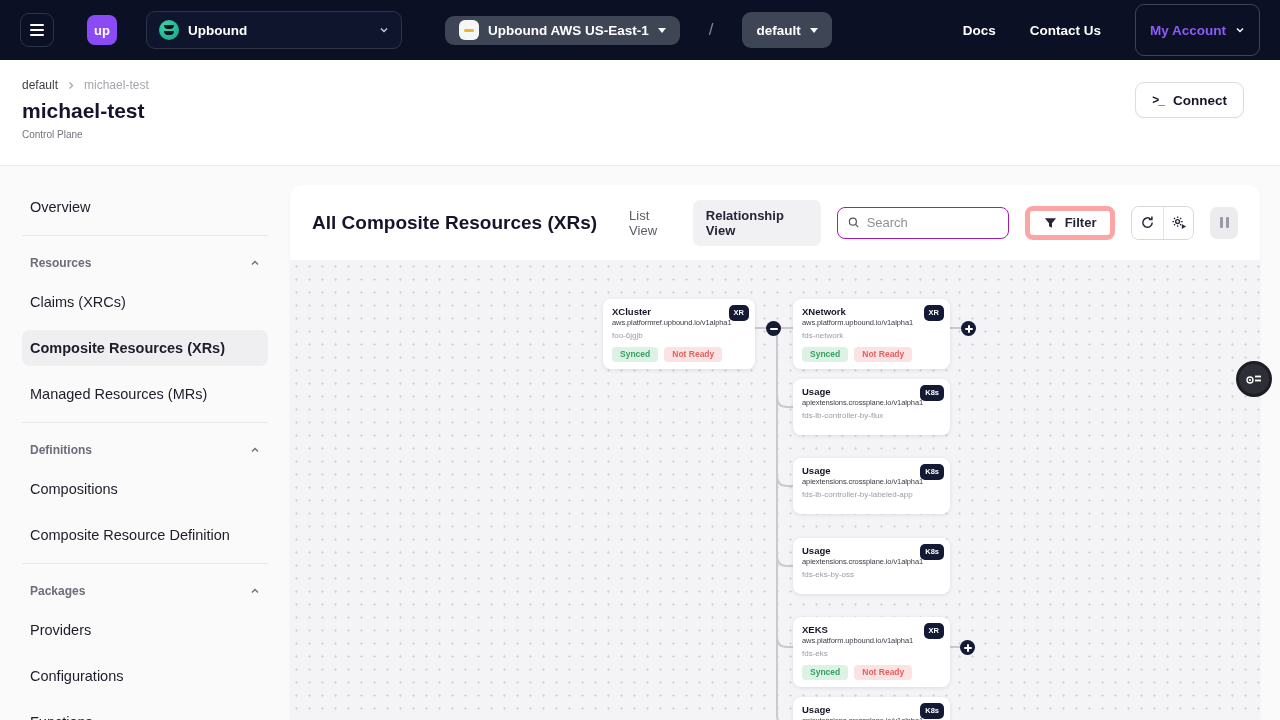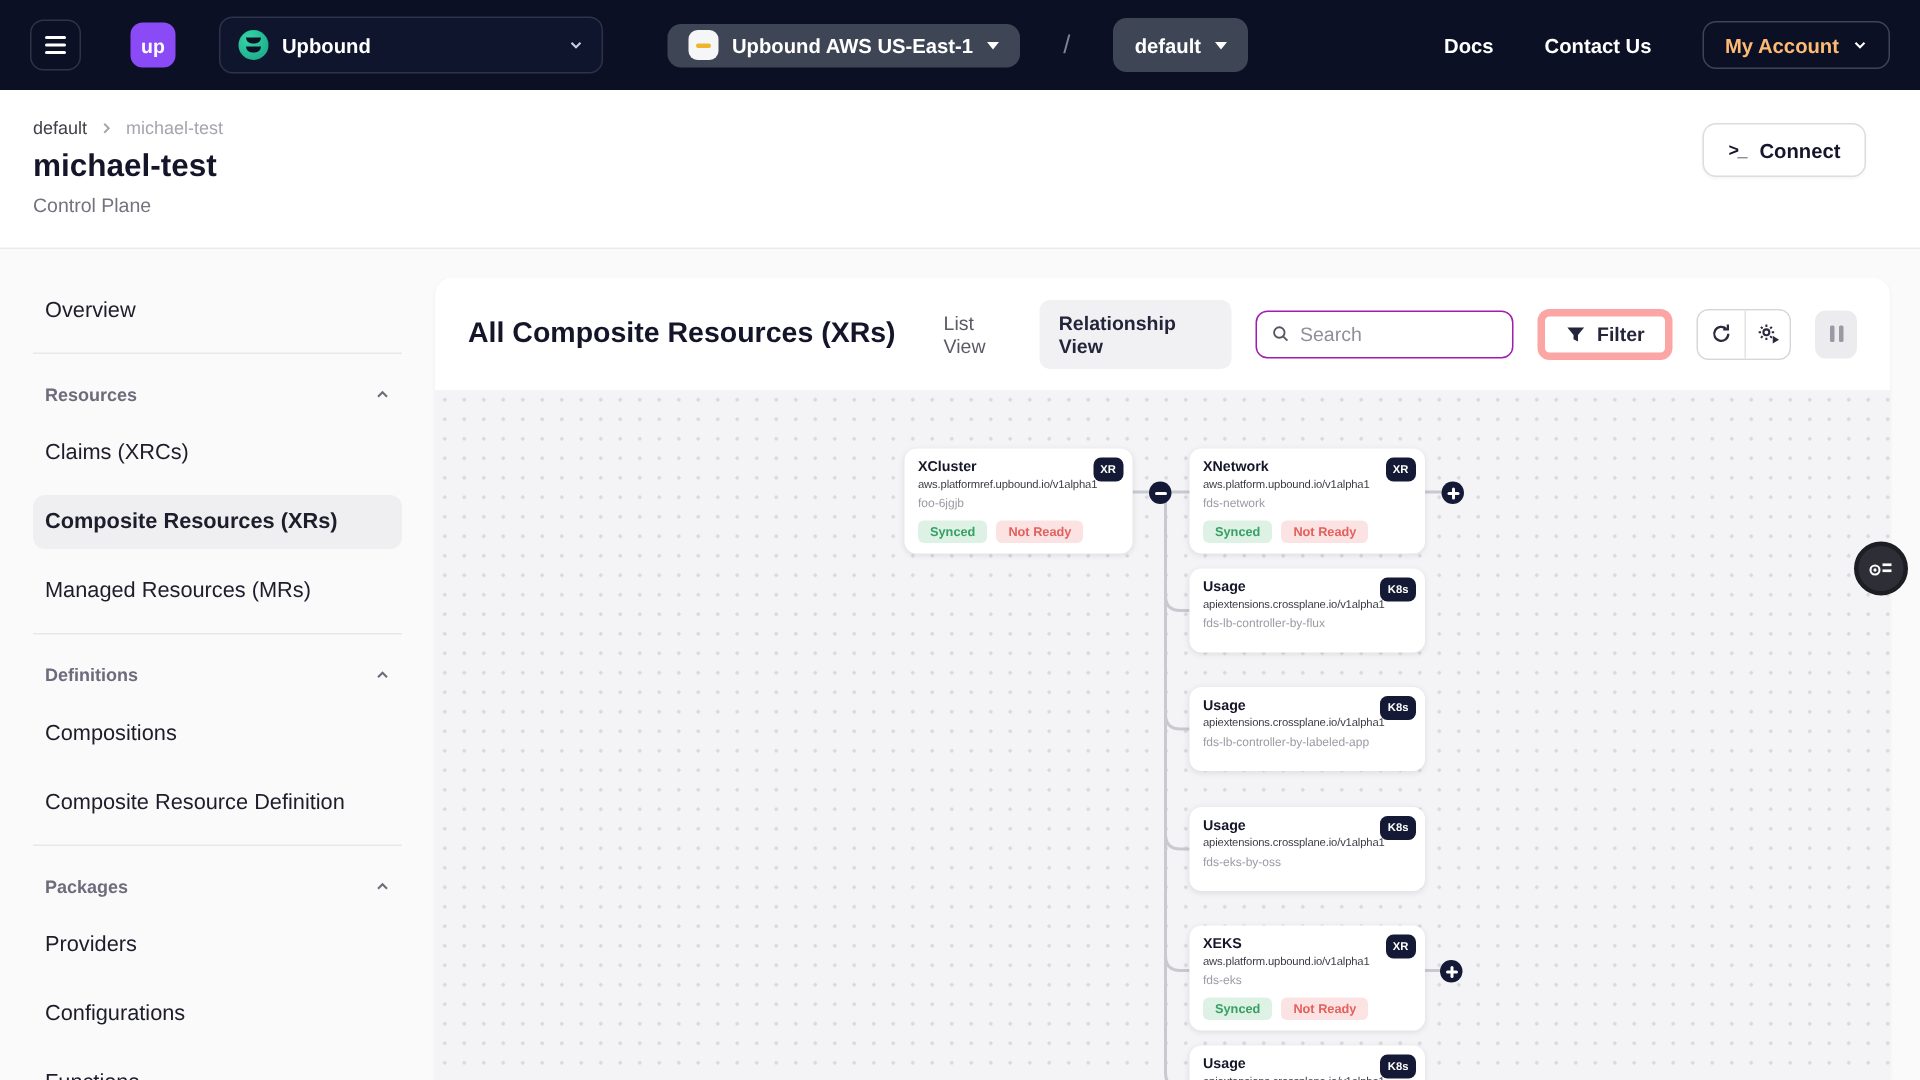--- a/index.html
+++ b/index.html
@@ -18,30 +18,30 @@
   .org-select .spacer { flex:1; }
   .chev { width:10px; height:10px; flex:0 0 auto; }
   .cp-select { margin-left:14px; height:29px; background:#3e4554; border-radius:9px; display:flex; align-items:center; padding:0 14px; gap:9px; color:#fff; font-size:13.5px; font-weight:bold; cursor:pointer; }
   .cp-icon { width:20px; height:20px; background:#f5f6f8; border-radius:6px; position:relative; }
   .cp-icon::before { content:""; position:absolute; left:5px; top:9px; width:10px; height:3px; background:#f0b429; border-radius:2px; }
   .tri-down { width:0; height:0; border-left:4.5px solid transparent; border-right:4.5px solid transparent; border-top:5.5px solid #fff; }
   .nav-slash { color:#7d8296; font-size:17px; }
   .grp-select { height:36px; background:#3e4554; border-radius:9px; display:flex; align-items:center; padding:0 14px; gap:9px; color:#fff; font-size:13.5px; font-weight:bold; cursor:pointer; }
   .nav-right { margin-left:auto; display:flex; align-items:center; gap:34px; }
   .nav-link { color:#fff; font-size:13.5px; font-weight:bold; cursor:pointer; text-decoration:none; }
-  .account-btn { border:1px solid #3c435a; border-radius:9px; height:32px; display:flex; align-items:center; gap:9px; padding:0 14px; color:#fdba74; font-size:13.5px; font-weight:bold; cursor:pointer; background:transparent; }
+  .account-btn { border:1px solid #3c435a; border-radius:9px; height:52px; display:flex; align-items:center; gap:9px; padding:0 14px; color:#8b5cf6; font-size:13.5px; font-weight:bold; cursor:pointer; background:transparent; }
 
   
   .header-band { position:absolute; left:0; top:60px; width:1280px; height:106px; background:#fff; border-bottom:1px solid #ebebee; padding:18px 36px 0 22px; }
   .breadcrumb { display:flex; align-items:center; gap:9px; font-size:12px; }
   .breadcrumb .bc-current { color:#3f3f46; }
   .breadcrumb .bc-muted { color:#a5a5ad; }
   .bc-sep { color:#a5a5ad; font-size:11px; }
   .page-title { margin-top:7px; font-size:21px; font-weight:bold; color:#15152a; }
-  .page-subtitle { margin-top:6px; font-size:13px; color:#73737d; }
+  .page-subtitle { margin-top:6px; font-size:10px; color:#73737d; }
   .connect-btn { position:absolute; right:36px; top:22px; height:36px; background:#fff; border:1px solid #dcdce1; border-radius:9px; display:flex; align-items:center; gap:9px; padding:0 16px; font-size:13.5px; font-weight:bold; color:#15152a; cursor:pointer; box-shadow:0 1px 2px rgba(0,0,0,0.04); }
   .term-icon { font-size:12px; font-weight:bold; letter-spacing:-1px; color:#15152a; }
 
   
   .sidebar { position:absolute; left:0; top:167px; width:290px; bottom:0; padding:22px 22px 0 22px; }
   .side-item { font-size:14.5px; color:#1d1d2b; padding:10px 8px; border-radius:8px; cursor:pointer; margin-bottom:10px; }
   .side-item.selected { background:#efeff2; font-weight:bold; }
   .side-divider { height:1px; background:#e8e8ec; margin:4px 0 14px 0; }
   .side-section-hdr { display:flex; align-items:center; justify-content:space-between; padding:6px 8px 14px 8px; }
   .side-section-hdr .hdr-label { font-size:12px; font-weight:bold; color:#6e6b7c; }

